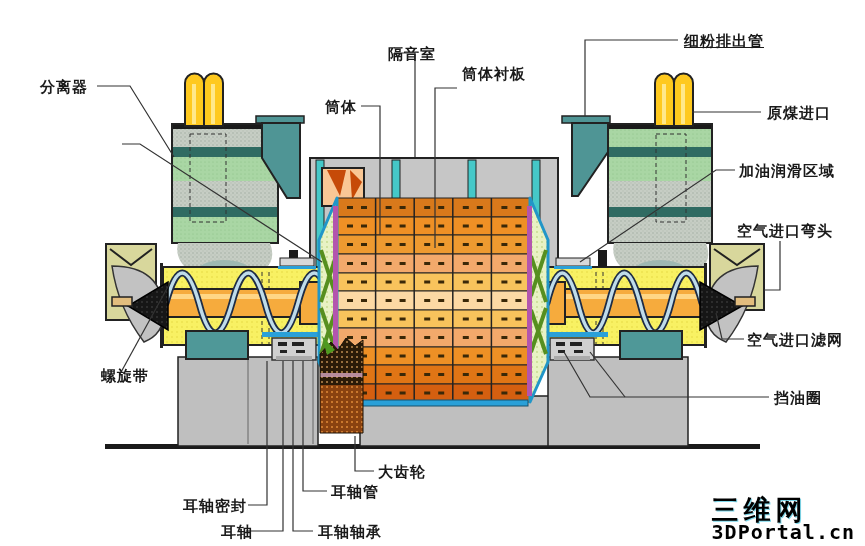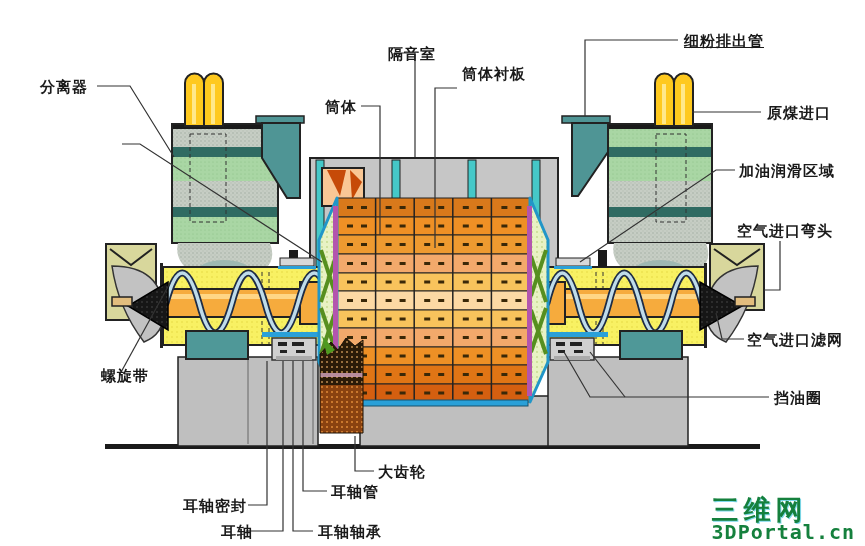--- a/index.html
+++ b/index.html
@@ -2,21 +2,21 @@
 <html><head>
 <meta charset="utf-8">
 <style>
   html,body{margin:0;padding:0;background:#ffffff;}
   .stage{position:relative;width:865px;height:546px;background:#fff;overflow:hidden;
          font-family:"Liberation Sans","DejaVu Sans",sans-serif;}
   .stage svg{position:absolute;left:0;top:0;}
   #labels-layer{position:absolute;left:0;top:0;width:865px;height:546px;pointer-events:none;}
   .diagram-label{position:absolute;font-size:15px;font-weight:600;color:#1a1a1a;
                  letter-spacing:1px;white-space:nowrap;line-height:17px;}
-  .watermark{position:absolute;right:10px;bottom:6px;text-align:left;color:#15803d;}
+  .watermark{position:absolute;right:10px;bottom:6px;text-align:left;color:#000000;}
   .wm1{font-family:"DejaVu Sans Mono","Liberation Mono",monospace;font-size:27px;font-weight:bold;
        letter-spacing:5px;line-height:26px;text-shadow:1px 1px 0 #7fd9ec;}
   .wm2{font-family:"DejaVu Sans Mono","Liberation Mono",monospace;font-size:20px;font-weight:bold;
        letter-spacing:1px;line-height:15px;margin-top:2px;}
 </style>
 </head>
 <body>
 
 <div class="stage">
 

